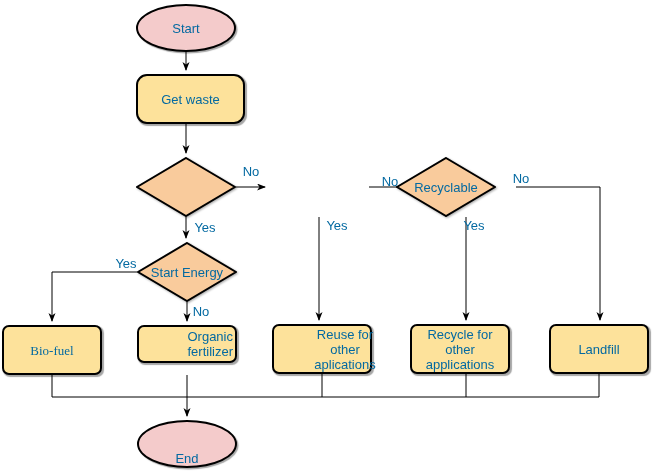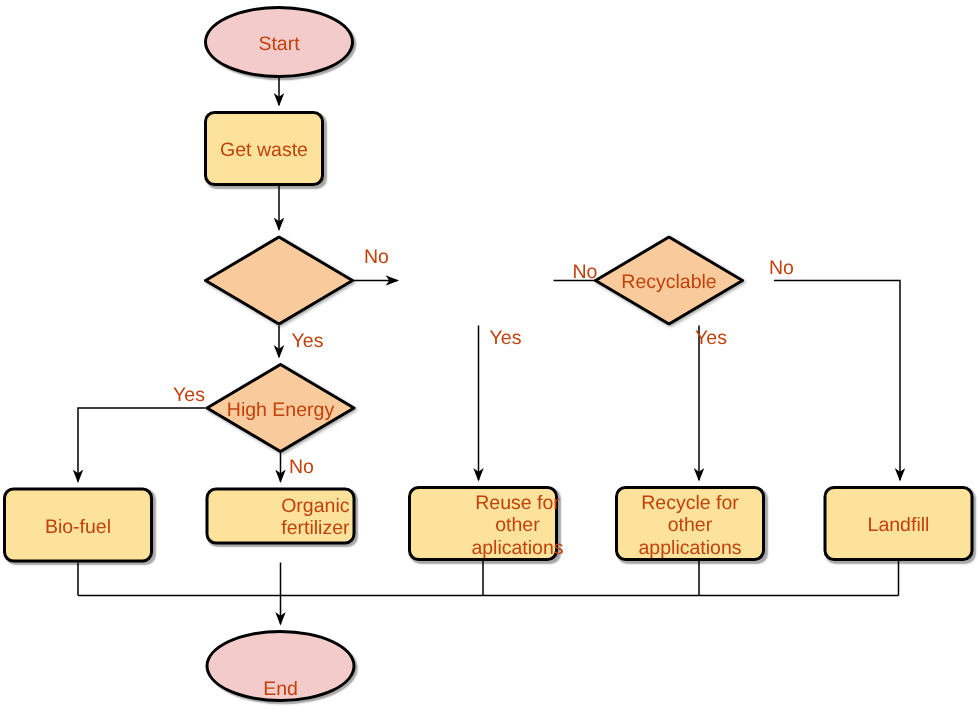--- a/index.html
+++ b/index.html
@@ -1,18 +1,18 @@
 <!DOCTYPE html>
 <html><head>
 <meta charset="utf-8">
 <style>
   html,body{margin:0;padding:0;background:#ffffff;}
   .canvas{
     position:relative;width:653px;height:472px;background:#ffffff;overflow:hidden;
-    font-family:"Liberation Sans", sans-serif;color:#c2410c;
+    font-family:"Liberation Sans", sans-serif;color:#0369a1;
   }
   svg.connectors{position:absolute;left:0;top:0;width:653px;height:472px;}
   .node{position:absolute;display:flex;align-items:center;justify-content:center;
     text-align:center;font-size:13px;line-height:15px;box-sizing:border-box;}
   .ellipse{background:#F4CBCB;border:2px solid #000;border-radius:50%;
     box-shadow:1.5px 1.5px 1px rgba(0,0,0,0.35);}
   .rect{background:#FDE29B;border:2px solid #000;border-radius:7px;
     box-shadow:1.5px 1.5px 1px rgba(0,0,0,0.35);padding:2px;}
   .diamond{background:transparent;}
   .diamond svg{position:absolute;left:0;top:0;width:100%;height:100%;
@@ -48,21 +48,21 @@
     <path d="M466,374 L466,397" stroke="#000" fill="none"></path>
     <path d="M599,374 L599,397" stroke="#000" fill="none"></path>
     <path d="M52,397 L599,397" stroke="#000" fill="none"></path>
     <path d="M187,397 L187,416" stroke="#000" fill="none" marker-end="url(#arrow)"></path>
   </svg>
 
   <div class="node ellipse" style="left:136px;top:4px;width:100px;height:48px;">
     <span>Start</span>
   </div>
 
-  <div class="node rect" style="left:136px;top:74px;width:80px;height:50px;">
+  <div class="node rect" style="left:136px;top:74px;width:109px;height:50px;border-radius:11px;">
     <span>Get waste</span>
   </div>
 
   <div class="node diamond" style="left:136px;top:157px;width:100px;height:60px;">
     <svg viewBox="0 0 100 60">
       <polygon points="50,1 99,30 50,59 1,30" fill="#F9CB9C" stroke="#000" stroke-width="2"></polygon>
     </svg>
   </div>
 
 
@@ -70,24 +70,24 @@
     <svg viewBox="0 0 100 60">
       <polygon points="50,1 99,30 50,59 1,30" fill="#F9CB9C" stroke="#000" stroke-width="2"></polygon>
     </svg>
     <span class="dlabel">Recyclable</span>
   </div>
 
   <div class="node diamond" style="left:137px;top:242px;width:100px;height:60px;">
     <svg viewBox="0 0 100 60">
       <polygon points="50,1 99,30 50,59 1,30" fill="#F9CB9C" stroke="#000" stroke-width="2"></polygon>
     </svg>
-    <span class="dlabel">High Energy</span>
+    <span class="dlabel">Start Energy</span>
   </div>
 
-  <div class="node rect" style="left:2px;top:325px;width:100px;height:50px;">
+  <div class="node rect" style="left:2px;top:325px;width:100px;height:50px;font-family:Liberation Serif, serif;">
     <span>Bio-fuel</span>
   </div>
 
   <div class="node rect" style="left:137px;top:325px;width:100px;height:38px;text-align:right;">
     <span>Organic fertilizer</span>
   </div>
 
   <div class="node rect" style="left:272px;top:324px;width:100px;height:50px;padding-left:48px;">
     <span>Reuse for other aplications</span>
   </div>

